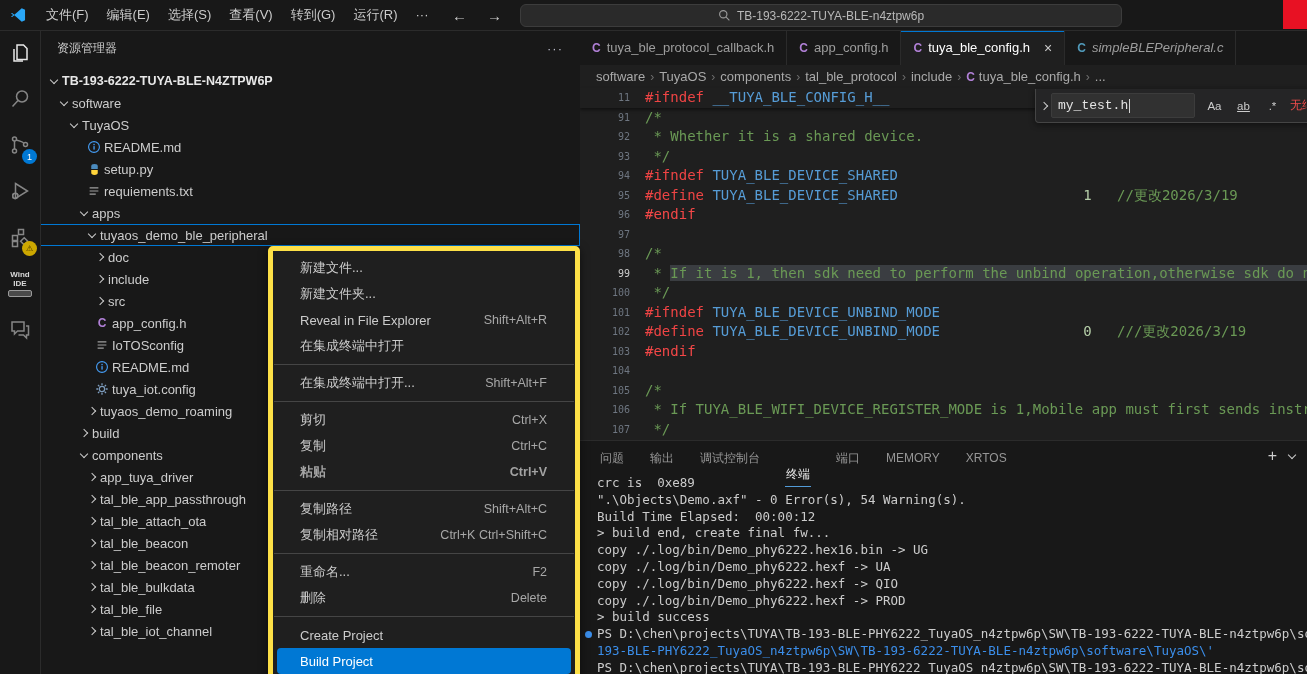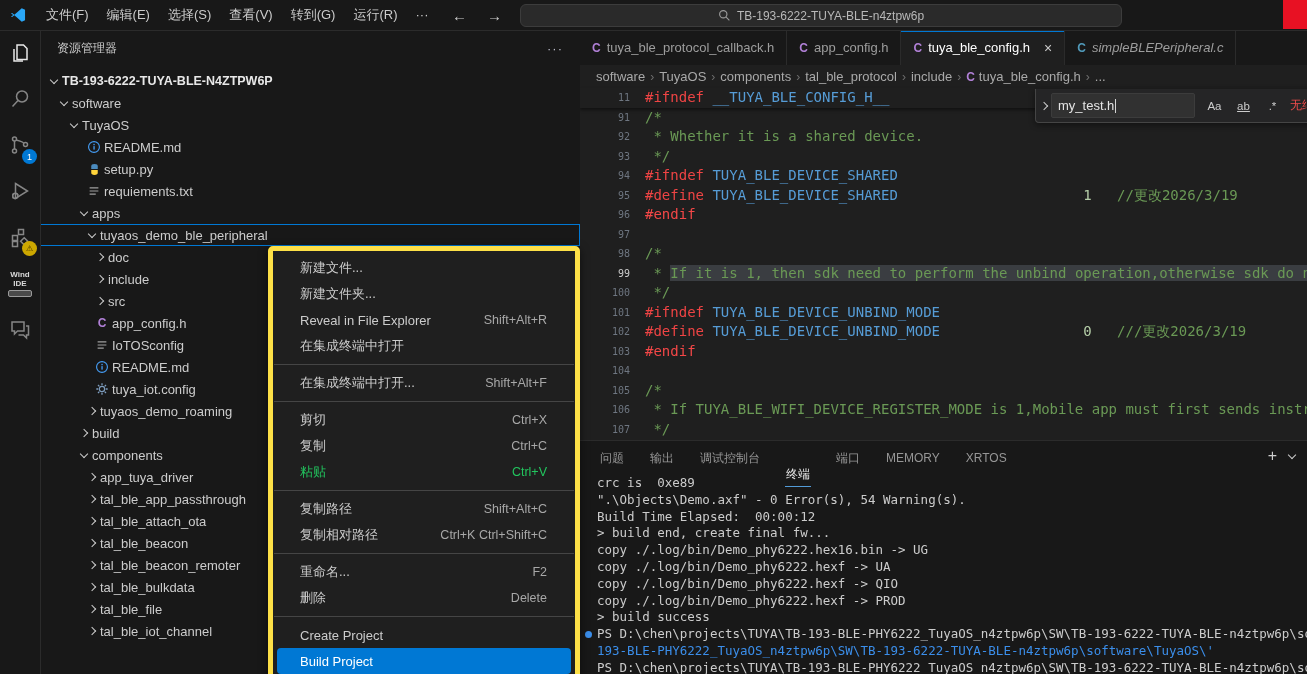--- a/index.html
+++ b/index.html
@@ -39,21 +39,21 @@
   .chev i{display:block;width:5px;height:5px;border-right:1.4px solid #cccccc;border-bottom:1.4px solid #cccccc;transform:rotate(-45deg);}
   .chev.open i{transform:rotate(45deg);margin-top:-3px;}
   .fslot{width:20px;flex:none;display:flex;align-items:center;justify-content:center;}
   .cletter{font-weight:bold;font-size:12px;font-family:"Liberation Sans",sans-serif;}
   
   .context-menu{position:absolute;left:268px;top:246px;width:302px;background:#1f1f1f;
                 border:5px solid #fde047;border-radius:5px;box-shadow:0 3px 10px rgba(0,0,0,.55);
                 padding:4px 0;z-index:100;}
   .mi{height:26px;display:flex;align-items:center;padding:0 28px 0 27px;font-size:13px;color:#cccccc;}
   .mi .sc{margin-left:auto;color:#a8a8a8;font-size:12.5px;padding-left:16px;}
-  .mi.disabled,.mi.disabled .sc{color:#22c55e;}
+  .mi.disabled,.mi.disabled .sc{color:#a3a3a3;font-weight:bold;}
   .mi.hl{background:#0078d4;color:#ffffff;margin:0 4px;border-radius:4px;padding:0 24px 0 23px;}
   .msep{height:1px;background:#454545;margin:5px 1px;}
   
   .editor-col{position:absolute;left:580px;top:30px;width:727px;height:410px;background:#1f1f1f;overflow:hidden;}
   .tabbar{height:35px;background:#181818;display:flex;}
   .tab{display:flex;align-items:center;gap:6px;padding:0 12px;font-size:13px;color:#9d9d9d;
        border-right:1px solid #2b2b2b;position:relative;white-space:nowrap;}
   .tab.active{background:#1f1f1f;color:#ffffff;}
   .tab.active::before{content:"";position:absolute;top:0;left:0;right:0;height:2px;background:#0078d4;}
   .tab.italic .tab-label{font-style:italic;}
@@ -70,21 +70,21 @@
   .tk-p{color:#ef4444;} .tk-m{color:#569cd6;} .tk-c{color:#6a9955;}
   .tk-n{color:#b5cea8;} .tk-e{color:#f44747;} .tk-t{color:#d4d4d4;}
   .tk-h{color:#6a9955;background:#3a3d41;}
   
   .find{position:absolute;top:1px;left:455px;width:420px;height:33px;background:#252526;
         border:1px solid #454545;border-top:none;border-radius:0 0 4px 4px;display:flex;align-items:center;
         z-index:20;box-shadow:0 2px 6px rgba(0,0,0,.45);font-family:"Liberation Sans",sans-serif;}
   .find .toggle{width:15px;display:flex;align-items:center;justify-content:center;}
   .find .toggle i{display:block;width:5px;height:5px;border-right:1.4px solid #cccccc;border-bottom:1.4px solid #cccccc;transform:rotate(-45deg);}
   .finput{width:130px;height:23px;background:#313131;border:1px solid #3c3c3c;border-radius:2px;
-          color:#e4e4e4;font-size:13px;display:flex;align-items:center;padding:0 6px;position:relative;}
+          color:#e4e4e4;font-size:13px;display:flex;align-items:center;padding:0 6px;position:relative;font-family:Liberation Mono, monospace;}
   .caret{width:1px;height:14px;background:#d4d4d4;margin-left:1px;}
   .fbtn{min-width:19px;height:20px;display:flex;align-items:center;justify-content:center;color:#cccccc;
         font-size:11.5px;border-radius:3px;margin-left:10px;}
   .fbtn.word{text-decoration:underline;}
   .fresults{color:#f14c4c;font-size:12px;margin-left:8px;white-space:nowrap;}
   
   .panel{position:absolute;left:580px;top:440px;width:727px;height:234px;background:#181818;border-top:1px solid #2b2b2b;}
   .panel-tabs{height:34px;display:flex;align-items:center;padding-left:19px;gap:24px;font-size:12px;color:#969696;}
   .ptab{position:relative;padding:8px 1px;white-space:nowrap;}
   .ptab.active{color:#e7e7e7;margin-top:33px;}

